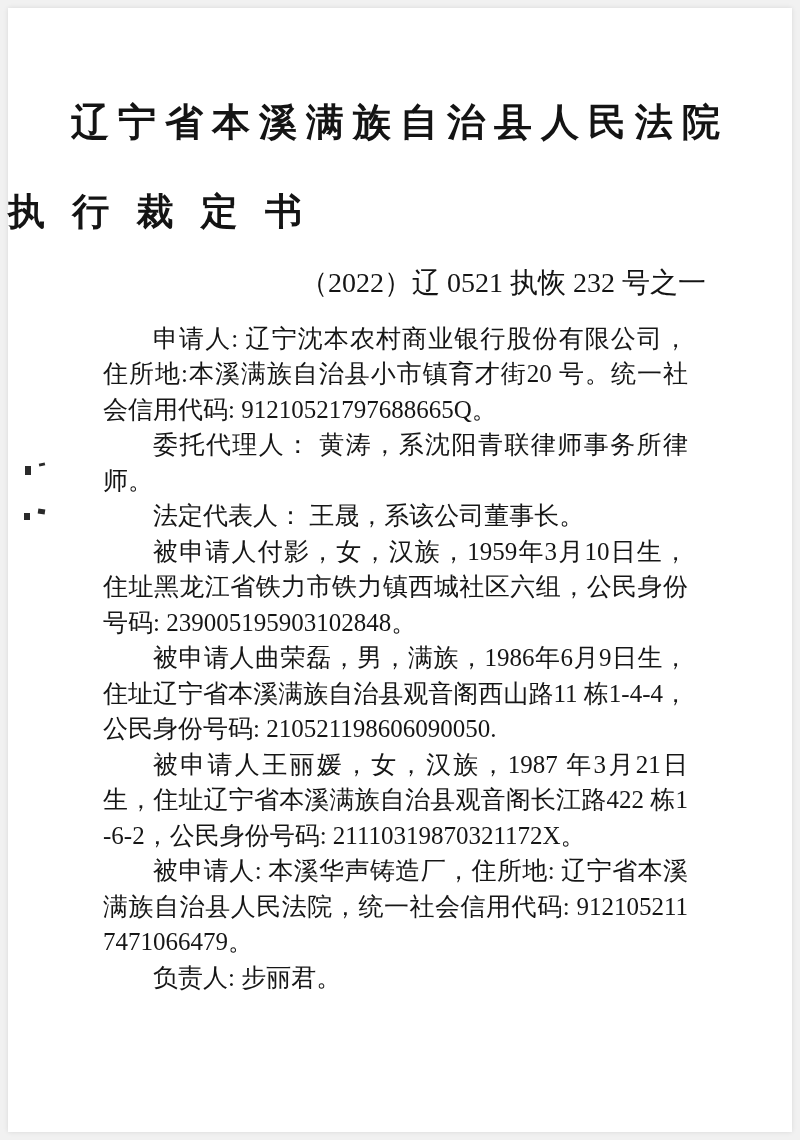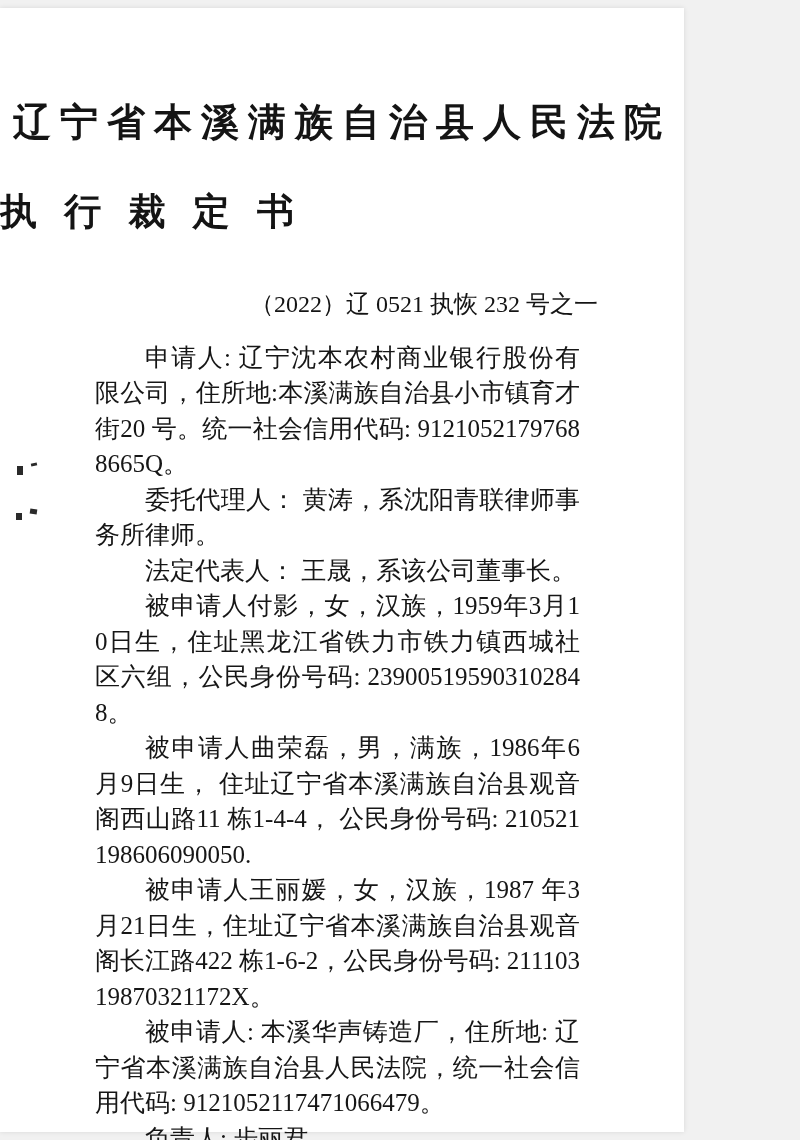--- a/index.html
+++ b/index.html
@@ -11,23 +11,23 @@
     font-family: "Liberation Serif", "DejaVu Serif", serif;
   }
   .scan-background {
     position: relative;
     width: 800px;
     height: 1140px;
     background: #f1f1f1;
   }
   .document-page {
     position: absolute;
-    left: 0;
+    left: 8px;
     top: 8px;
-    width: 684px;
+    width: 784px;
     height: 1124px;
     background: #ffffff;
     box-shadow: 0 0 5px rgba(0,0,0,0.10);
     color: #141414;
   }
   .court-name {
     padding-top: 92px;
     text-align: center;
     font-size: 38px;
     font-weight: 700;
@@ -38,24 +38,24 @@
   .doc-title {
     margin-top: 44px;
     text-align: left;
     font-size: 37px;
     font-weight: 700;
     letter-spacing: 9px;
     line-height: 1.2;
     white-space: nowrap;
   }
   .case-number {
-    margin-top: 56px;
+    margin-top: 32px;
     text-align: right;
     padding-right: 86px;
-    font-size: 24px;
+    font-size: 28px;
     line-height: 1.2;
   }
   .document-body {
     margin-top: 21px;
     padding-left: 95px;
     padding-right: 104px;
   }
   .document-body p {
     font-size: 25px;
     line-height: 35.5px;

